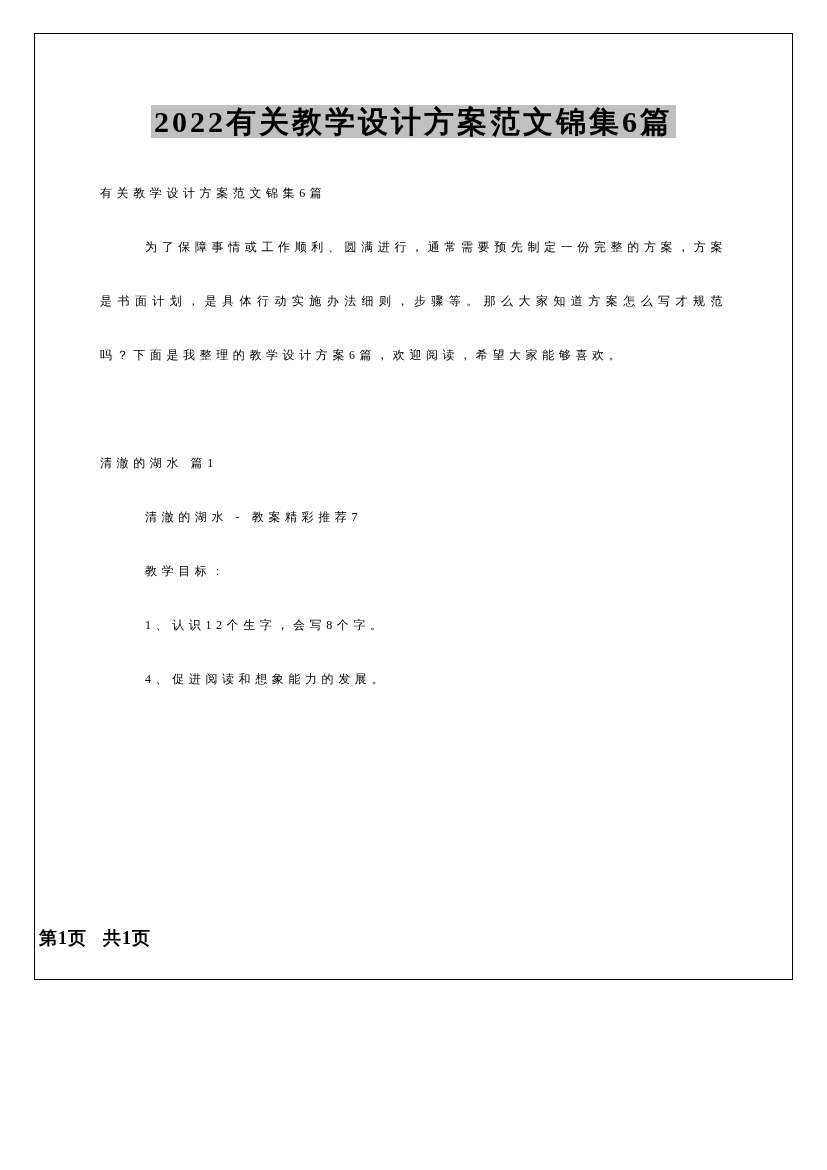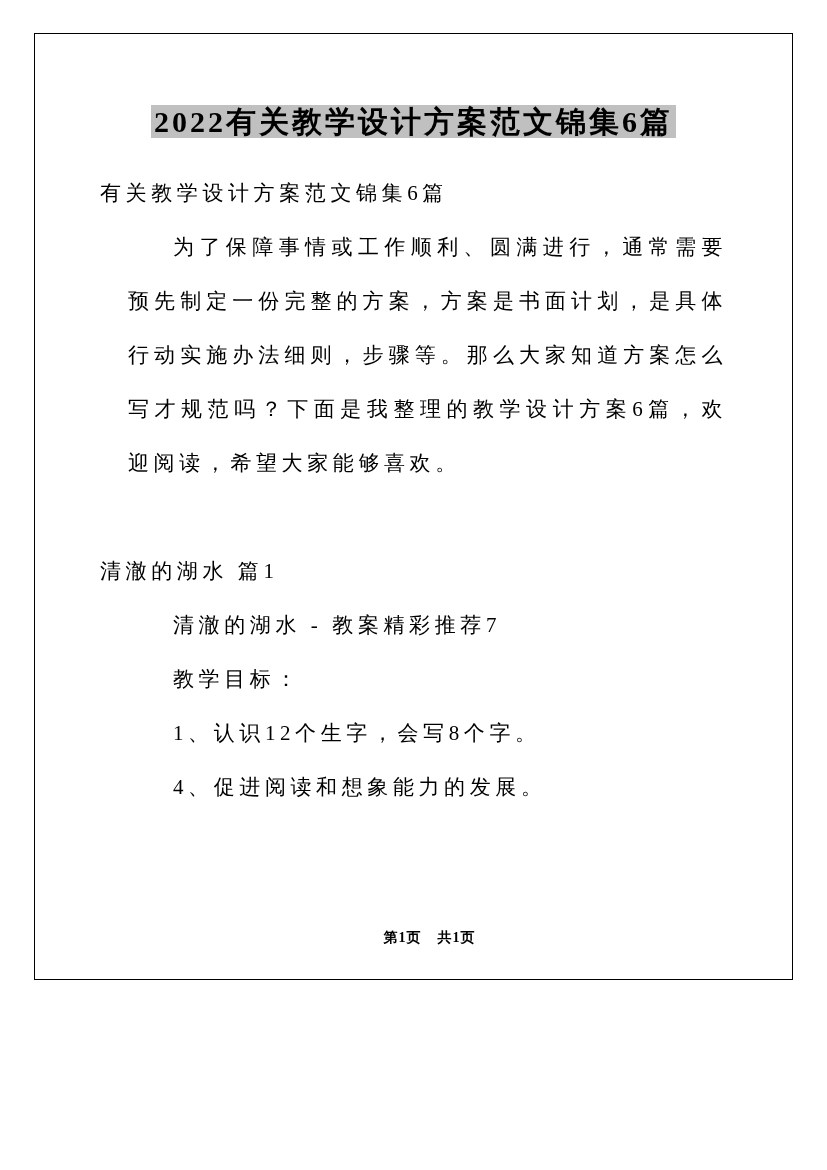--- a/index.html
+++ b/index.html
@@ -40,39 +40,38 @@
     line-height: 41px;
     letter-spacing: 3px;
     margin: 0 0 24px 0;
   }
   .doc-title .highlight {
     background: #c0c0c0;
     padding: 0 3px;
   }
   .doc-body p {
     margin: 0;
-    font-size: 21px;
+    font-size: 12px;
     line-height: 54px;
     letter-spacing: 4.6px;
     text-align: justify;
   }
   .doc-body p.indent {
     text-indent: 45px;
-    margin-left: 28px;
   }
   .doc-body p.section-gap {
     margin-top: 54px;
   }
   .doc-footer {
     position: absolute;
-    left: 16px;
+    left: 4px;
     bottom: 33px;
     width: 100%;
-    text-align: center;
-    font-size: 14px;
+    text-align: left;
+    font-size: 18px;
     font-weight: bold;
     letter-spacing: 1px;
     line-height: 16px;
   }
   .doc-footer .page-count {
     margin-left: 16px;
   }
 </style>
 </head>
 <body>

